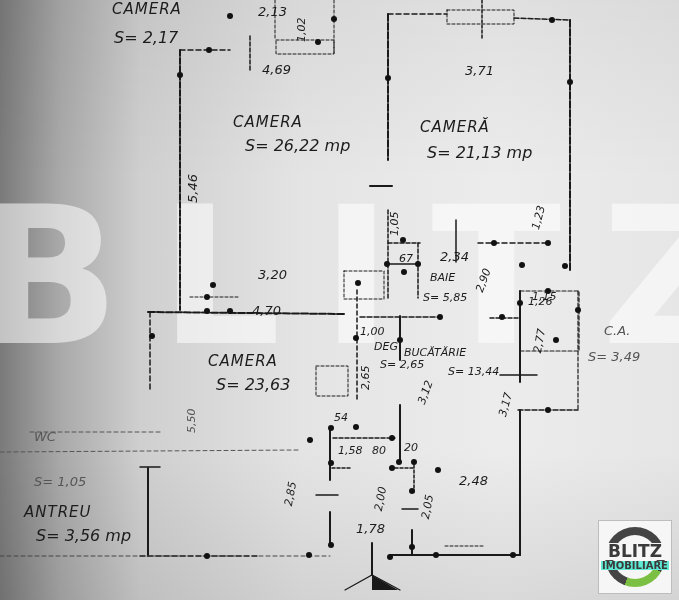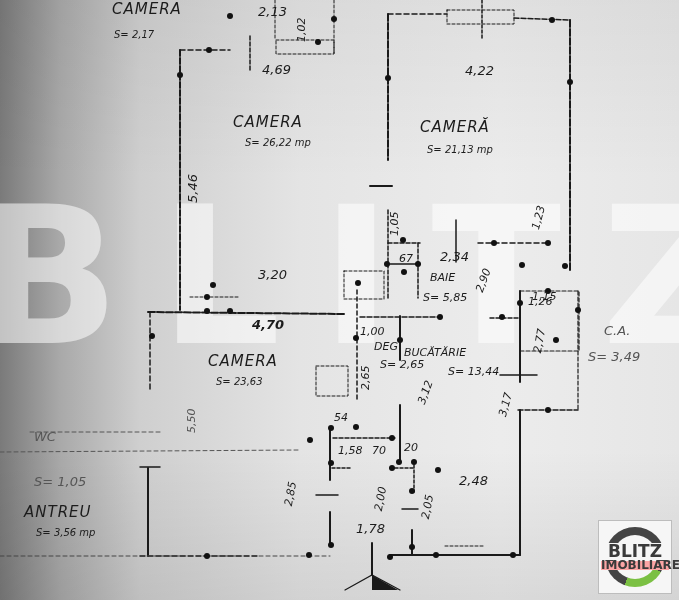--- a/index.html
+++ b/index.html
@@ -10,34 +10,34 @@
   .shade { position:absolute; left:0; top:0; width:679px; height:600px;
            background: linear-gradient(180deg, rgba(0,0,0,0.05) 0%, rgba(0,0,0,0) 30%, rgba(0,0,0,0) 75%, rgba(0,0,0,0.08) 100%); }
   .wm { position:absolute; font-family:"DejaVu Sans", sans-serif; font-weight:bold;
         color:rgba(255,255,255,0.55); font-size:190px; line-height:1; letter-spacing:40px;
         left:-25px; top:183px; white-space:nowrap; }
   svg.plan { position:absolute; left:0; top:0; }
   .lbl { position:absolute; font-family:"DejaVu Sans", sans-serif; color:#1c1c1c;
          white-space:nowrap; line-height:1; }
   .hand { font-style:italic; }
   .room { font-size:15px; letter-spacing:1px; }
-  .area { font-size:10px; }
+  .area { font-size:16px; }
   .dim  { font-size:13px; }
   .sm   { font-size:11px; }
   .faint { color:#555; }
   .v { transform-origin:left top; }
   .logo { position:absolute; left:598px; top:520px; width:72px; height:72px; background:#f6f6f6;
           border:1px solid #bdbdbd; }
   .logo .ring { position:absolute; left:6px; top:6px; width:60px; height:60px; border-radius:50%;
                 background: conic-gradient(#444 0deg 120deg, #7bc043 120deg 200deg, #444 200deg 360deg); }
   .logo .hole { position:absolute; left:14px; top:14px; width:44px; height:44px; border-radius:50%; background:#f6f6f6; }
   .logo .t1 { position:absolute; left:2px; top:22px; width:68px; text-align:center; font-weight:bold;
               font-size:17px; color:#3a3a3a; background:#f6f6f6; letter-spacing:0px; line-height:17px; }
   .logo .t2 { position:absolute; left:2px; top:40px; width:68px; text-align:center; font-weight:bold;
-              font-size:12px; color:#3a3a3a; line-height:9px; background:#fca5a5; }
+              font-size:10px; color:#3a3a3a; line-height:9px; background:#5eead4; }
 </style>
 </head>
 <body>
 
 <div class="paper"></div>
 <div class="wm">BLITZ</div>
 <div class="shade"></div>
 
 <svg class="plan" width="679" height="600" viewBox="0 0 679 600">
   <g stroke="#1a1a1a" fill="none" stroke-linecap="round">
@@ -165,35 +165,35 @@
 <div class="lbl hand room" style="left:112px;top:2px;">CAMERA</div>
 <div class="lbl hand area" style="left:114px;top:30px;">S= 2,17</div>
 <div class="lbl hand dim" style="left:258px;top:5px;">2,13</div>
 <div class="lbl hand sm v" style="left:296px;top:42px;transform:rotate(-90deg);">1,02</div>
 
 <div class="lbl hand dim" style="left:262px;top:63px;">4,69</div>
 <div class="lbl hand room" style="left:233px;top:115px;">CAMERA</div>
 <div class="lbl hand area" style="left:245px;top:138px;">S= 26,22 mp</div>
 <div class="lbl hand dim v" style="left:186px;top:203px;transform:rotate(-90deg);">5,46</div>
 
-<div class="lbl hand dim" style="left:465px;top:64px;">4,22</div>
+<div class="lbl hand dim" style="left:465px;top:64px;">3,71</div>
 <div class="lbl hand room" style="left:420px;top:120px;">CAMERĂ</div>
 <div class="lbl hand area" style="left:427px;top:145px;">S= 21,13 mp</div>
 
 <div class="lbl hand sm v" style="left:389px;top:236px;transform:rotate(-90deg);">1,05</div>
 <div class="lbl hand sm" style="left:391px;top:253px;margin-left:8px;">67</div>
 <div class="lbl hand dim" style="left:440px;top:250px;">2,34</div>
 <div class="lbl hand sm" style="left:430px;top:272px;font-style:italic;">BAIE</div>
 <div class="lbl hand sm" style="left:423px;top:292px;">S= 5,85</div>
 <div class="lbl hand sm v" style="left:474px;top:290px;transform:rotate(-70deg);">2,90</div>
 <div class="lbl hand sm v" style="left:530px;top:228px;transform:rotate(-75deg);">1,23</div>
 <div class="lbl hand sm" style="left:532px;top:255px;margin-top:36px;">1,15</div>
 
 <div class="lbl hand dim" style="left:258px;top:268px;">3,20</div>
-<div class="lbl hand dim" style="left:252px;top:318px;font-weight:bold;">4,70</div>
+<div class="lbl hand dim" style="left:252px;top:304px;">4,70</div>
 <div class="lbl hand room" style="left:208px;top:354px;">CAMERA</div>
 <div class="lbl hand area" style="left:216px;top:377px;">S= 23,63</div>
 <div class="lbl hand sm faint v" style="left:186px;top:433px;transform:rotate(-90deg);">5,50</div>
 
 <div class="lbl hand sm" style="left:360px;top:326px;">1,00</div>
 <div class="lbl hand sm" style="left:374px;top:341px;">DEG</div>
 <div class="lbl hand sm" style="left:380px;top:359px;">S= 2,65</div>
 <div class="lbl hand sm v" style="left:360px;top:390px;transform:rotate(-90deg);">2,65</div>
 
 <div class="lbl hand sm" style="left:404px;top:347px;">BUCĂTĂRIE</div>
@@ -203,21 +203,21 @@
 
 <div class="lbl hand sm" style="left:528px;top:296px;">1,26</div>
 <div class="lbl hand sm v" style="left:532px;top:352px;transform:rotate(-80deg);">2,77</div>
 <div class="lbl hand dim faint" style="left:604px;top:324px;">C.A.</div>
 <div class="lbl hand dim faint" style="left:588px;top:350px;">S= 3,49</div>
 
 <div class="lbl hand dim faint" style="left:34px;top:430px;">WC</div>
 <div class="lbl hand dim faint" style="left:34px;top:455px;margin-top:20px;">S= 1,05</div>
 <div class="lbl hand sm" style="left:334px;top:412px;">54</div>
 <div class="lbl hand sm" style="left:338px;top:445px;">1,58</div>
-<div class="lbl hand sm" style="left:372px;top:445px;">70</div>
+<div class="lbl hand sm" style="left:372px;top:445px;">80</div>
 <div class="lbl hand sm" style="left:404px;top:442px;">20</div>
 
 <div class="lbl hand room" style="left:24px;top:505px;">ANTREU</div>
 <div class="lbl hand area" style="left:36px;top:528px;">S= 3,56 mp</div>
 <div class="lbl hand sm v" style="left:283px;top:505px;transform:rotate(-80deg);">2,85</div>
 <div class="lbl hand sm v" style="left:373px;top:510px;transform:rotate(-80deg);">2,00</div>
 <div class="lbl hand dim" style="left:356px;top:522px;">1,78</div>
 
 <div class="lbl hand dim" style="left:459px;top:474px;">2,48</div>
 <div class="lbl hand sm v" style="left:420px;top:518px;transform:rotate(-80deg);">2,05</div>

